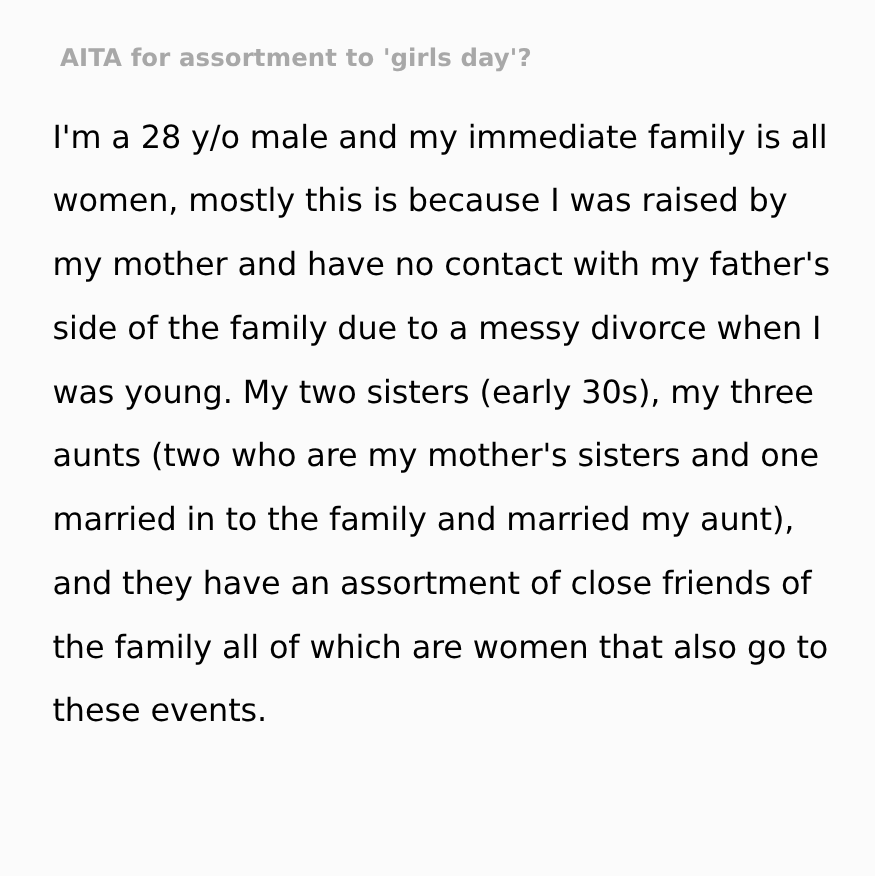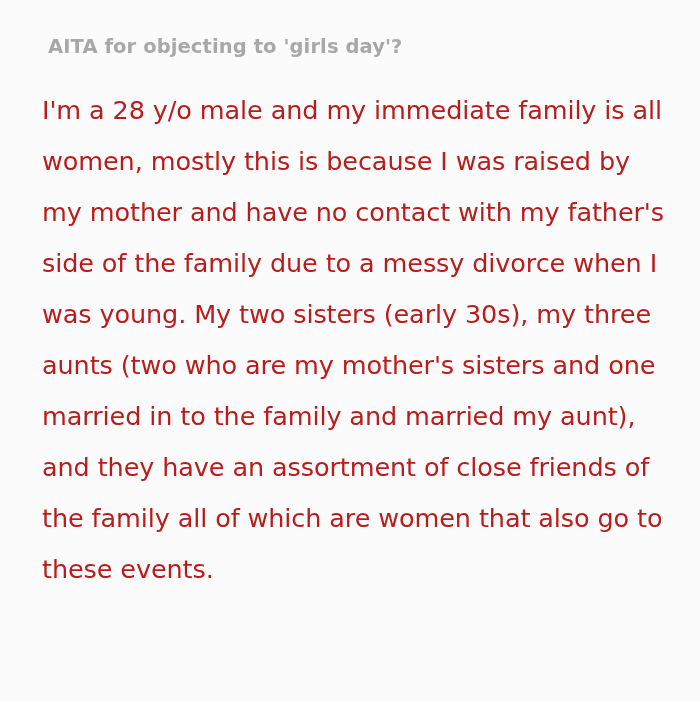--- a/index.html
+++ b/index.html
@@ -23,32 +23,32 @@
   }
   .post-title {
     color: #a8a8a8;
     font-size: 19.5px;
     font-weight: bold;
     letter-spacing: 0.1px;
     line-height: 1.3;
     margin: 0 0 26px 6px;
   }
   .post-body {
-    color: #b91c1c;
+    color: #000000;
     font-size: 25.5px;
     line-height: 51px;
     letter-spacing: -0.1px;
     margin: 0;
     max-width: 628px;
   }
   .post-body p {
     margin: 0;
   }
 </style>
 </head>
 <body>
 
 <div class="page">
-  <h1 class="post-title">AITA for objecting to 'girls day'?</h1>
+  <h1 class="post-title">AITA for assortment to 'girls day'?</h1>
   <div class="post-body">
     <p>I'm a 28 y/o male and my immediate family is all women, mostly this is because I was raised by my mother and have no contact with my father's side of the family due to a messy divorce when I was young. My two sisters (early 30s), my three aunts (two who are my mother's sisters and one married in to the family and married my aunt), and they have an assortment of close friends of the family all of which are women that also go to these events.</p>
   </div>
 </div>
 
 </body></html>

